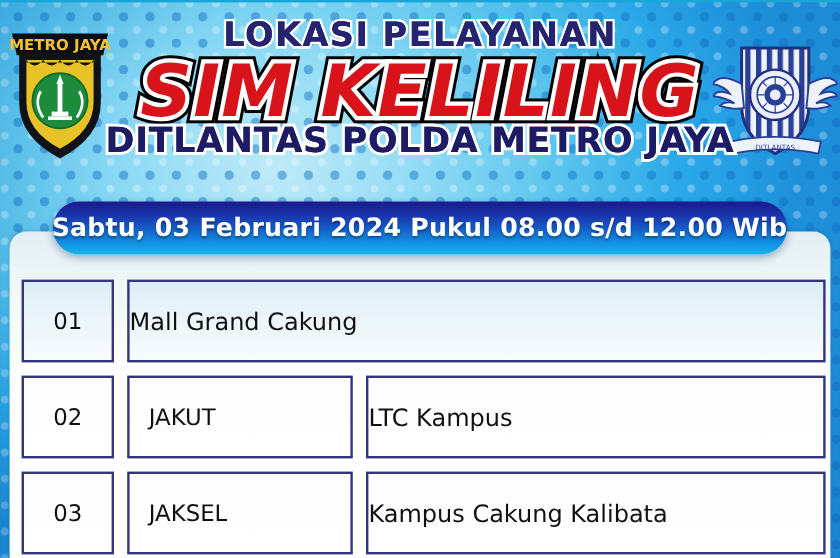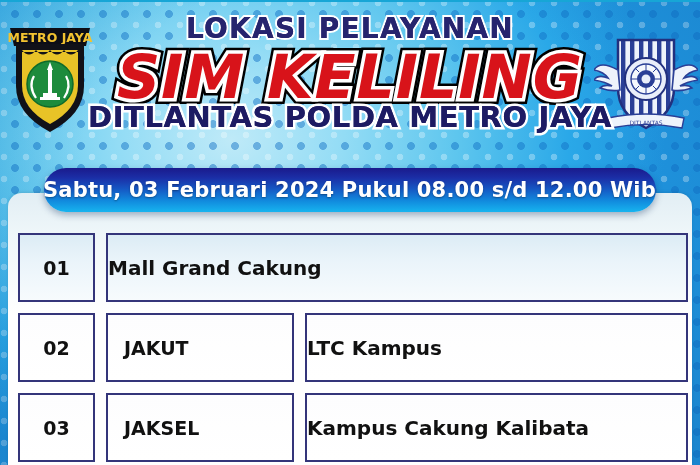--- a/index.html
+++ b/index.html
@@ -109,21 +109,21 @@
     display:flex;align-items:center;
     box-sizing:border-box;
   }
   .row.r2 .cell,.row.r3 .cell{
     background:linear-gradient(180deg,#fdfdfe 0%, #ffffff 100%);
   }
   .c-no{width:77px;justify-content:center;}
   .c-area{width:188px;justify-content:flex-start;padding-left:16px;}
   .c-loc{flex:1;justify-content:flex-start;}
   .cell-text{
-    font-size:19px;color:#111111;font-weight:700;
+    font-size:19px;color:#111111;font-weight:400;
     font-family:"DejaVu Sans", sans-serif;
   }
   .c-loc .cell-text{font-size:20px;}
 </style>
 </head>
 <body>
 
 <div class="poster">
 
   <div class="bg-wash"></div>

